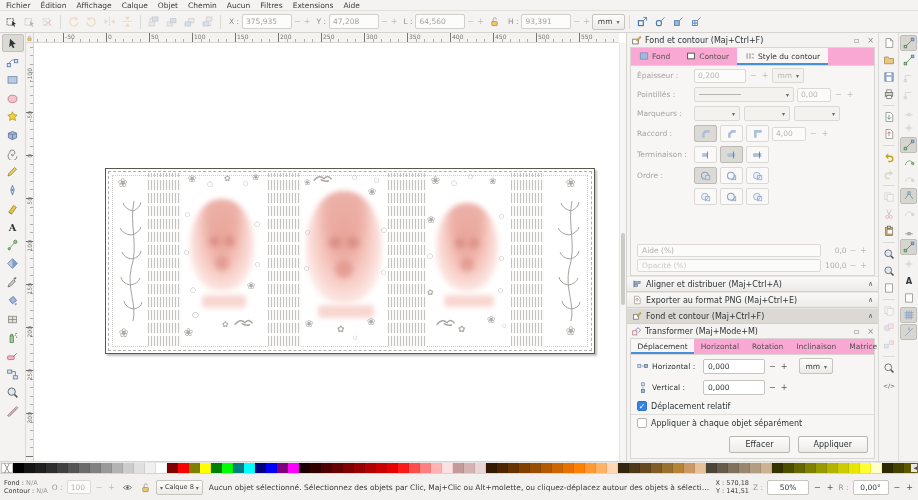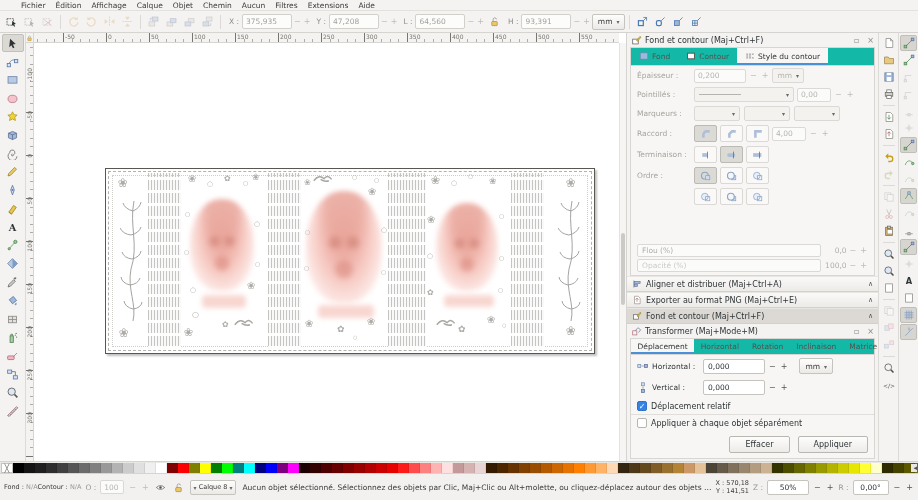--- a/index.html
+++ b/index.html
@@ -1,21 +1,21 @@
 <!DOCTYPE html>
 <html><head>
 <meta charset="utf-8">
 <style>
   *{box-sizing:border-box;margin:0;padding:0}
   html,body{width:918px;height:500px;overflow:hidden}
   body{font-family:"DejaVu Sans",sans-serif;font-size:8px;color:#2e3436;background:#f2f1ef}
   #app{position:relative;width:918px;height:500px;overflow:hidden;background:#f2f1ef}
 
   
-  .menubar{height:11px;display:flex;align-items:center;background:#f4f3f1;border-bottom:1px solid #e3e1de;padding-left:16px;font-size:7.5px}
+  .menubar{height:11px;display:flex;align-items:center;background:#f4f3f1;border-bottom:1px solid #e3e1de;padding-left:1px;font-size:7.5px}
   .mitem{padding:0 5px;color:#3a3a38;cursor:default}
 
   
   .toolbar{height:22px;display:flex;align-items:center;background:#f4f3f1;border-bottom:1px solid #d6d4d0;padding:0 3px;gap:1px}
   .igroup{display:flex;align-items:center;gap:1px}
   .tbtn{width:17px;height:17px;display:flex;align-items:center;justify-content:center;border-radius:2px}
   .tbtn.dis{opacity:.32}
   .sep{width:1px;height:14px;background:#dcdad6;margin:0 3px;flex:0 0 auto}
   .fldlbl{color:#8f8e89;margin:0 2px 0 4px;font-size:7.5px}
   .fld{width:50px;height:15px;background:#fcfcfb;border:1px solid #d2d0cb;border-radius:2px;display:flex;align-items:center;padding:0 3px;color:#a3a29d;font-size:7.5px}
@@ -62,21 +62,21 @@
   .neck{position:absolute;background:#f7d0c9;filter:blur(2.5px);border-radius:4px;opacity:.85}
   .decor{position:absolute;color:#aeaca8;line-height:1;pointer-events:none}
   .awsvg{position:absolute;pointer-events:none}
 
   
   .dock{width:252px;background:#f4f3f1;border-left:1px solid #d6d4d0;display:flex;flex-direction:column;font-size:8px;overflow:hidden}
   .dockhdr{height:14px;flex:0 0 auto;display:flex;align-items:center;gap:3px;padding:0 4px;color:#2e3436}
   .winbtns{margin-left:auto;display:flex;gap:8px;color:#8a8984;font-size:8px}
   .fsframe{margin:0 3px;background:#f7f6f4;border:1px solid #d8d6d2;display:flex;flex-direction:column;flex:1 1 auto;overflow:hidden}
   .tframe{margin:0 3px 2px 3px;background:#f7f6f4;border:1px solid #d8d6d2;display:flex;flex-direction:column}
-  .tabs{display:flex;background:#14b8a6;border-bottom:1px solid #d8d6d2;flex:0 0 auto}
+  .tabs{display:flex;background:#f9a8d4;border-bottom:1px solid #d8d6d2;flex:0 0 auto}
   .tab{display:flex;align-items:center;gap:3px;padding:3px 8px 4px 8px;color:#55524e;position:relative;font-size:7.5px}
   .tab.active{background:#f7f6f4;color:#2e3436}
   .tab.active::after{content:"";position:absolute;left:0;right:0;bottom:0;height:2px;background:#4a90d9}
   .row{display:flex;align-items:center;padding:2px 6px;gap:3px;flex:0 0 auto}
   .rlbl{width:54px;color:#a5a49f;font-size:7.5px;flex:0 0 auto}
   .gfld{height:14px;background:#fbfbfa;border:1px solid #dbd9d5;border-radius:2px;color:#b6b4b0;display:flex;align-items:center;padding:0 3px;font-size:7.5px}
   .gdd{height:15px;background:#f3f2ef;border:1px solid #dbd9d5;border-radius:2px;color:#b6b4b0;display:flex;align-items:center;justify-content:space-between;padding:0 4px;gap:4px;font-size:7.5px}
   .dashline{width:42px;height:1px;background:#b6b4b0}
   .icobtn{width:23px;height:17px;border:1px solid #dbd9d5;border-radius:2px;background:#faf9f8;display:flex;align-items:center;justify-content:center}
   .icobtn.pressed{background:#dcdad5;border-color:#bcbab5}
@@ -104,21 +104,21 @@
   .vsep{height:1px;width:12px;background:#dcdad6;margin:2px 0;flex:0 0 auto}
 
   
   .palette{height:12px;display:flex;align-items:center;background:#e9e7e4;border-top:1px solid #d6d4d0;overflow:hidden;position:relative;padding-left:1px}
   .swatch{width:11px;height:10px;flex:0 0 auto;border-right:1px solid rgba(0,0,0,.07)}
   .none{width:12px;height:10px;flex:0 0 auto;background:#fff;color:#777;font-size:8px;line-height:10px;text-align:center;border:1px solid #c6c4bf}
   .palarrow{position:absolute;right:1px;top:2px;font-size:7px;color:#55524e;background:#e9e7e4;padding-left:2px}
 
   
   .status{height:27px;background:#f2f1ef;border-top:1px solid #d6d4d0;display:flex;align-items:center;padding:0 4px;gap:4px;font-size:7.5px}
-  .fsind{display:flex;flex-direction:row;justify-content:center;font-size:6.5px;line-height:1.25;color:#3a3a38}
+  .fsind{display:flex;flex-direction:column;justify-content:center;font-size:6.5px;line-height:1.25;color:#3a3a38}
   .dim{color:#979691}
   .w24{width:24px}.w30{width:42px}.w36{width:36px}
   .msg{flex:1;color:#3a3a38;white-space:nowrap;overflow:hidden;text-overflow:ellipsis;font-size:7.5px;padding-left:2px}
   .xy{display:flex;flex-direction:column;font-size:6.5px;line-height:1.25;color:#3a3a38;text-align:right}
   .layerdd{height:15px;font-size:6.5px;padding:0 3px;gap:2px}
   svg{display:block}
 </style>
 </head>
 <body>
 
@@ -709,21 +709,21 @@
                 <svg viewBox="0 0 16 16" width="12" height="12">
                   <circle cx="6.5" cy="7.5" r="4.5" fill="#e8eef7" stroke="#8aa5c8"></circle>
                   <rect x="7.5" y="7.5" width="5.5" height="5.5" fill="none" stroke="#8aa5c8"></rect>
                 </svg>
               </span>
             </span>
         </div>
         <div style="flex:1"></div>
         <div class="sliderrow">
           <span class="slider">
-              <span>Flou (%)</span>
+              <span>Aide (%)</span>
             </span>
           <span class="sval">0,0</span>
           <span class="gspin">−</span>
             <span class="gspin">+</span>
         </div>
         <div class="sliderrow" style="padding-bottom:3px">
           <span class="slider">
               <span style="color:#cdcbc7">Opacité (%)</span>
             </span>
           <span class="sval">100,0</span>

